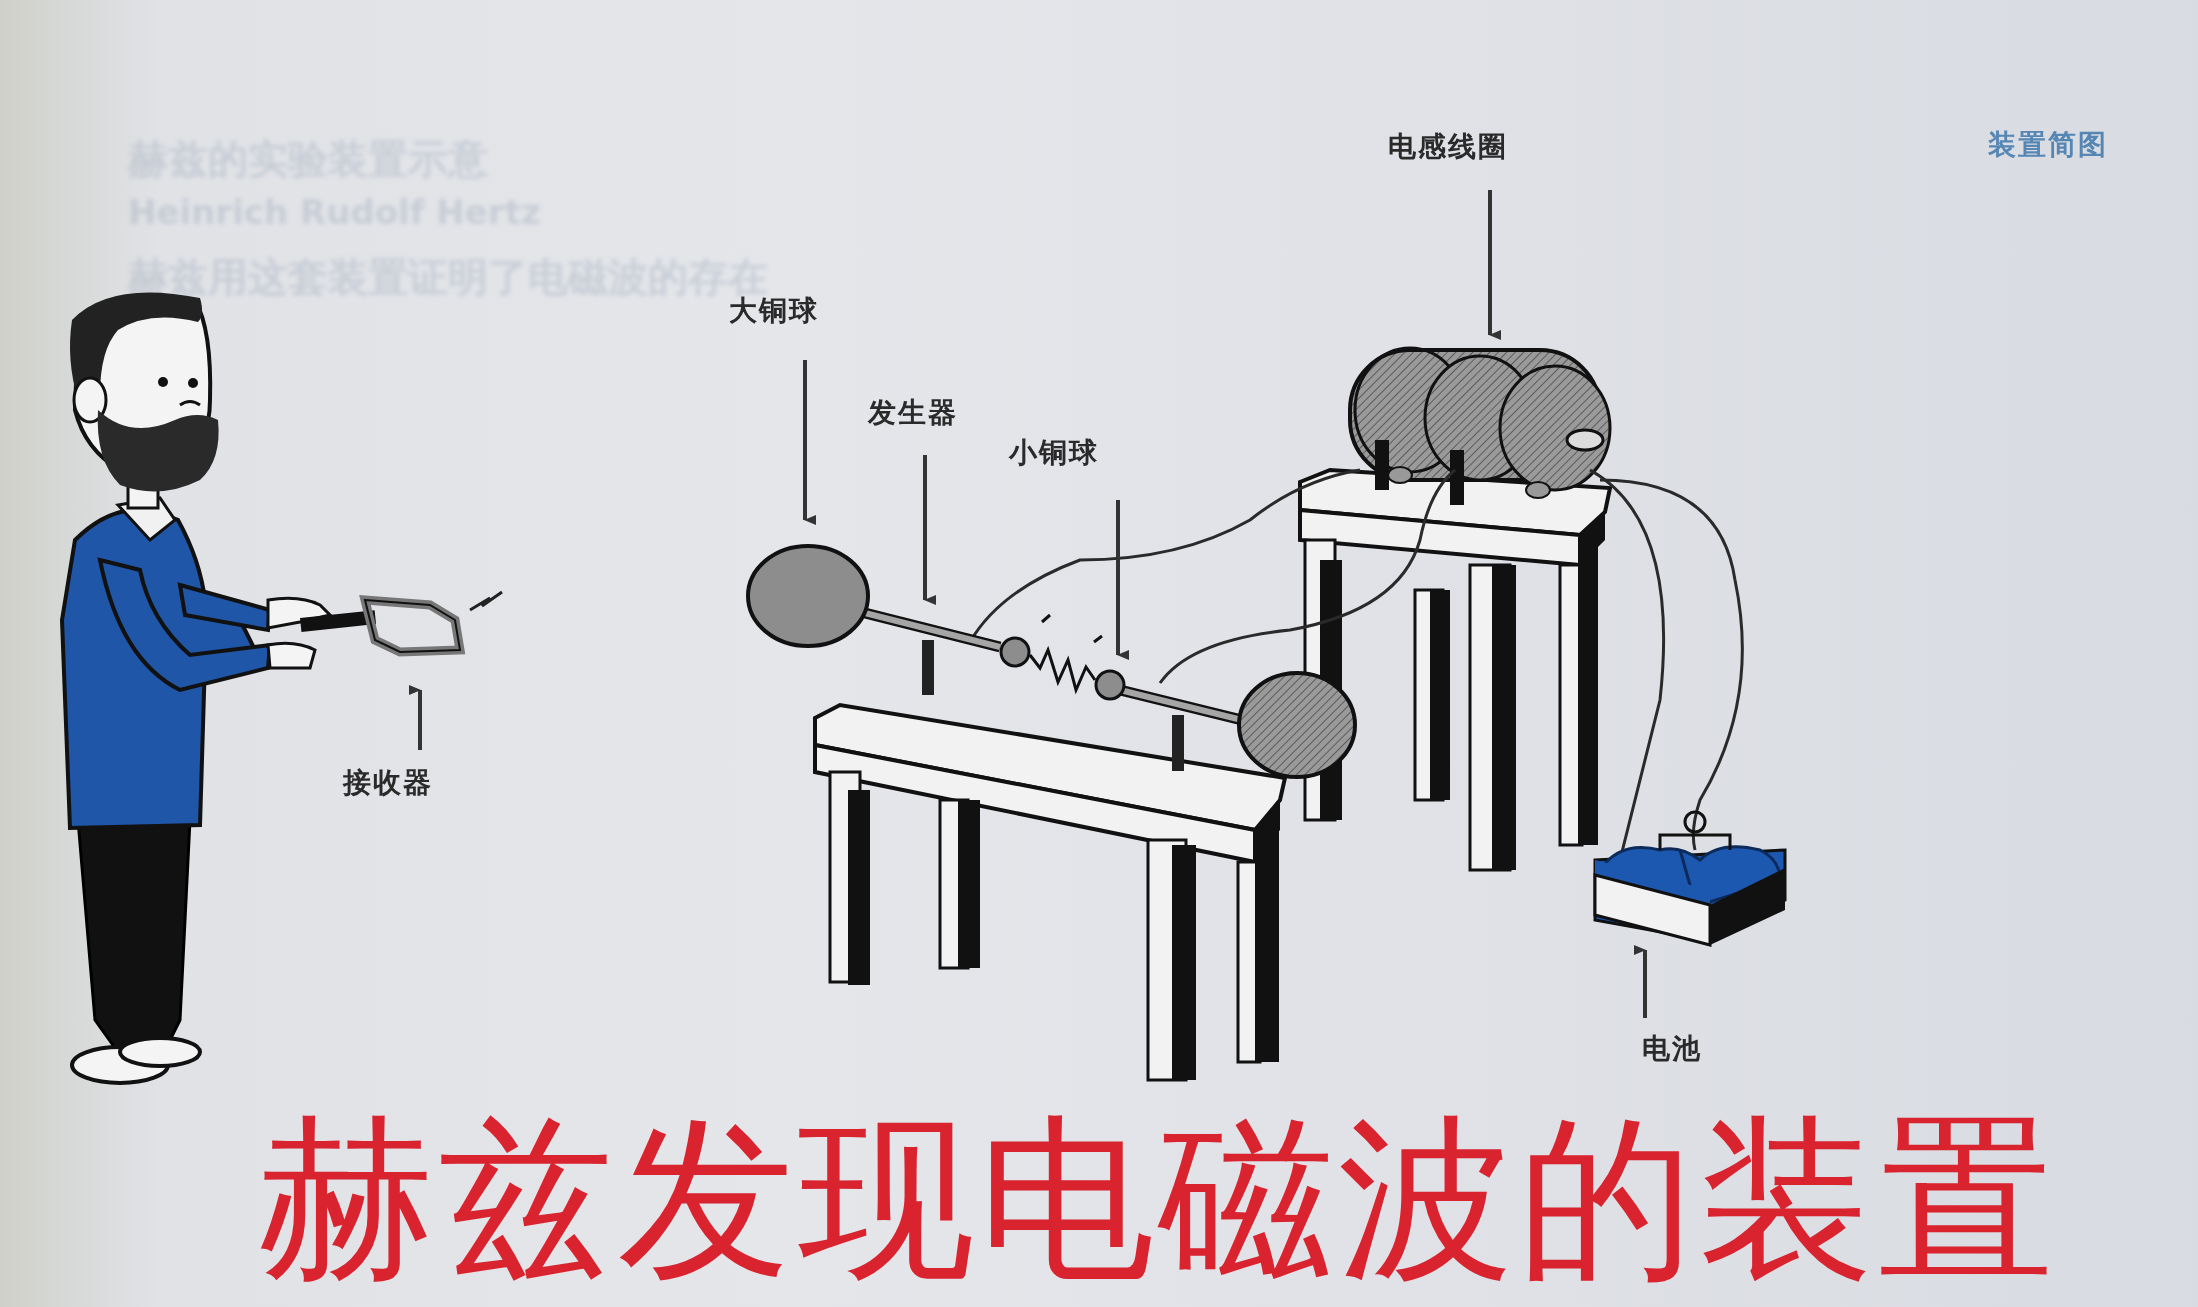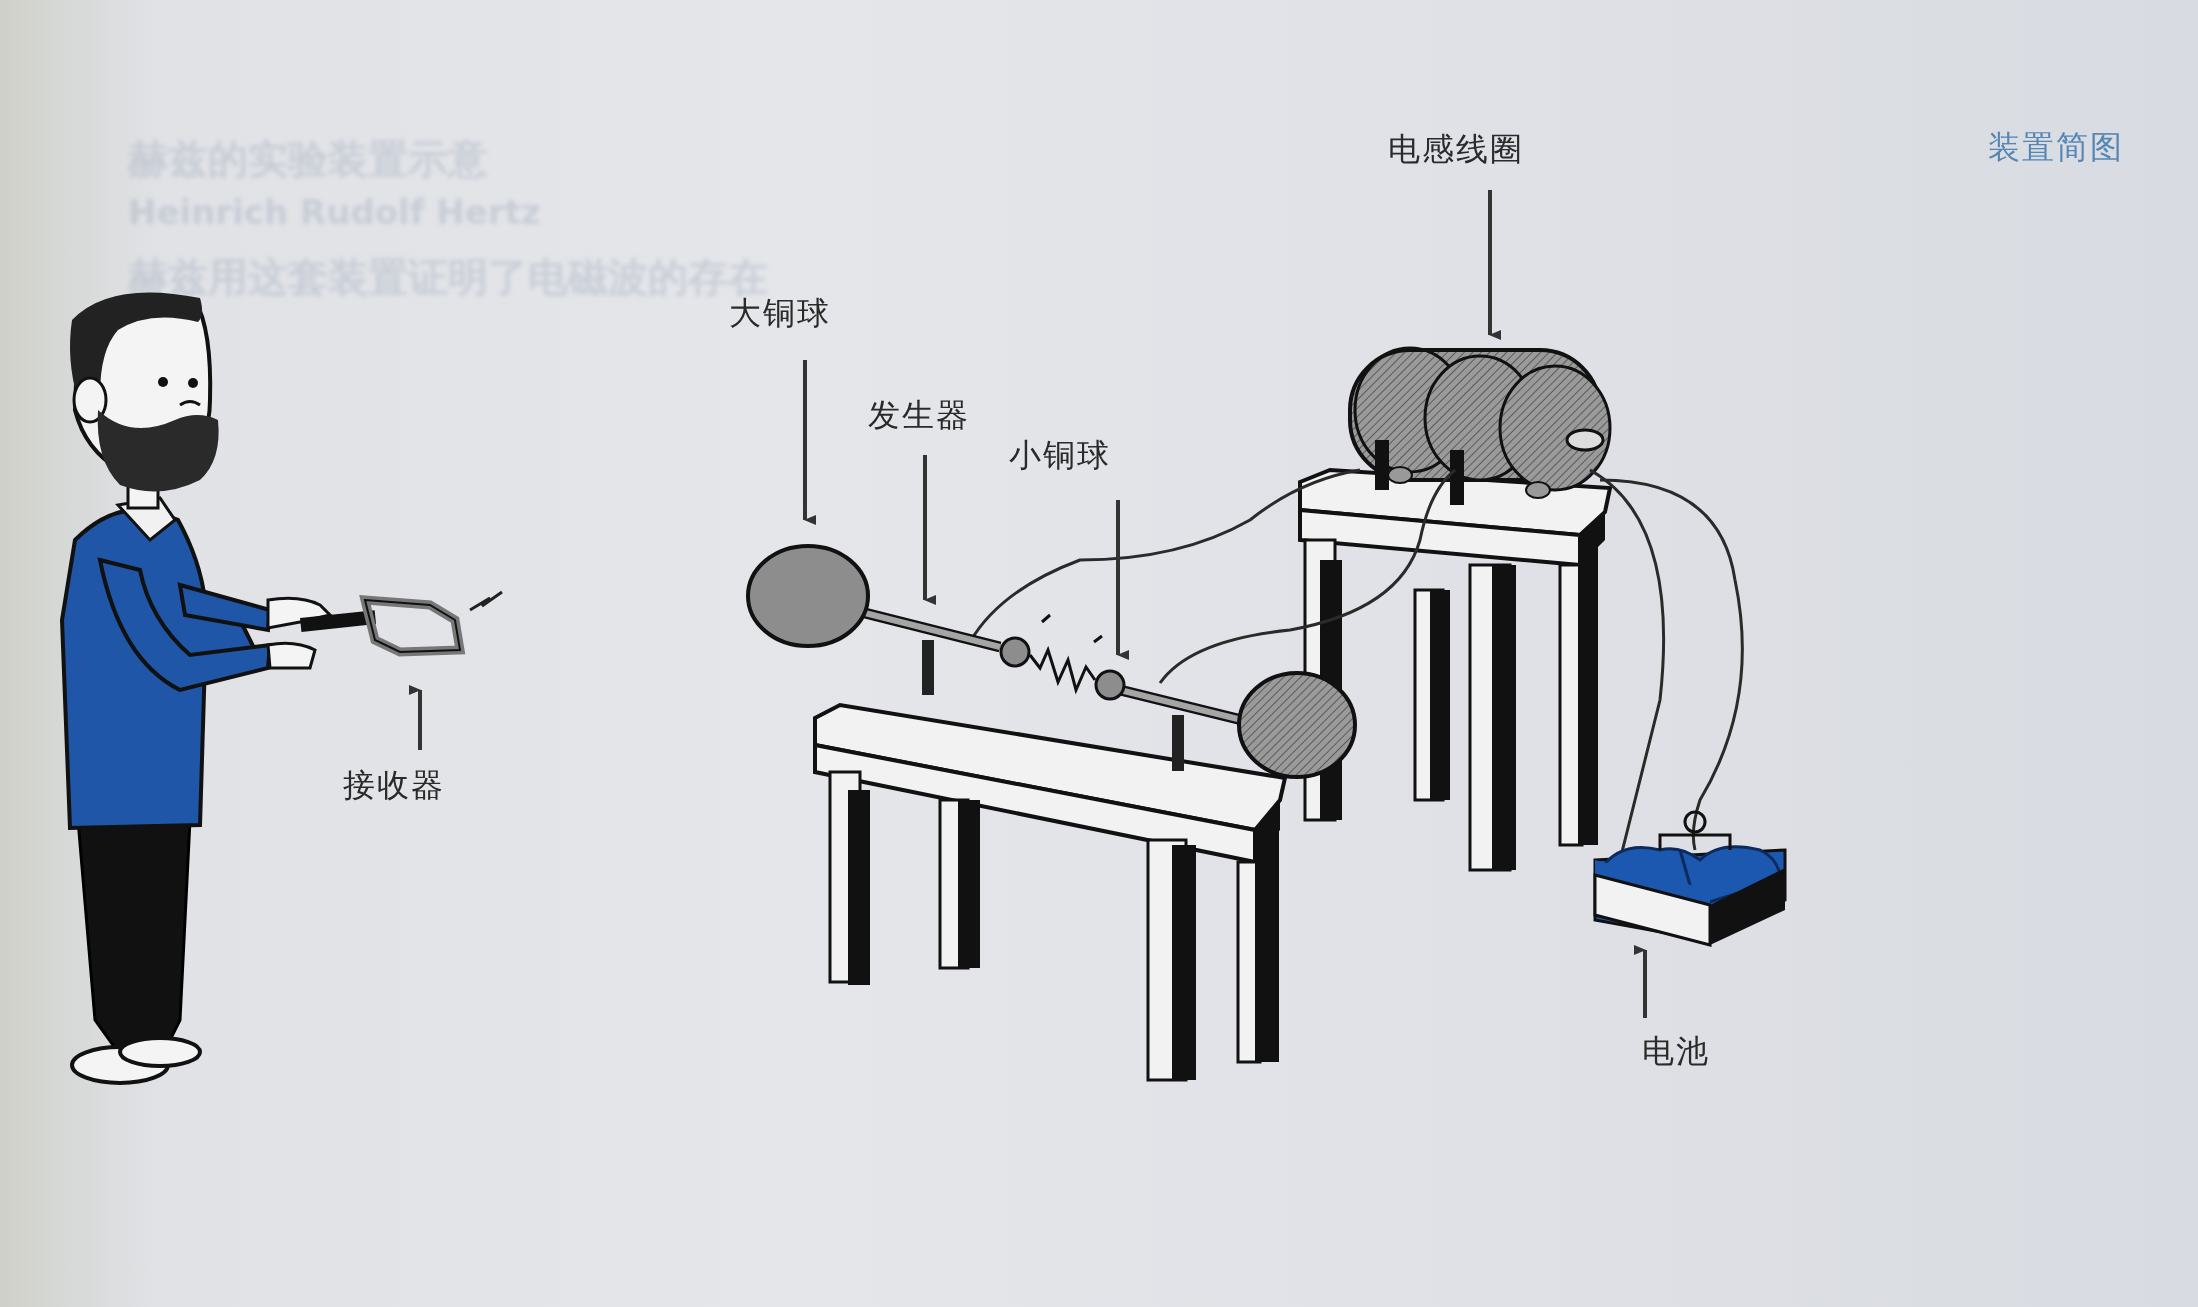--- a/index.html
+++ b/index.html
@@ -11,22 +11,22 @@
   }
   .page {
     position: absolute; left: 0; top: 0; width: 2198px; height: 1307px;
     background: linear-gradient(90deg, #cfd0c8 0px, #d6d8d6 60px, #e0e2e6 160px, #e4e6ea 800px, #dfe1e6 1500px, #d8dbe1 2198px);
   }
   .bleed {
     position: absolute; color: #9aa3b6; opacity: 0.35; font-weight: bold;
     font-size: 40px; white-space: nowrap; filter: blur(2px);
   }
   .label {
-    position: absolute; font-weight: normal; color: #2a2a2a; white-space: nowrap;
-    font-size: 32px; letter-spacing: 2px;
+    position: absolute; font-weight: bold; color: #2a2a2a; white-space: nowrap;
+    font-size: 28px; letter-spacing: 2px;
   }
   .label.blue { color: #3f78ad; opacity: 0.85; }
   .title {
     position: absolute; left: 258px; top: 1100px; width: 1700px;
     color: #d9232f; font-size: 176px; line-height: 200px; white-space: nowrap;
     letter-spacing: 4px; font-family: "DejaVu Sans", sans-serif;
   }
   svg.scene { position: absolute; left: 0; top: 0; }
 </style>
 </head>
@@ -182,13 +182,14 @@
   </svg>
 
   <div class="label" style="left:1388px; top:128px;">电感线圈</div>
   <div class="label blue" style="left:1988px; top:126px;">装置简图</div>
   <div class="label" style="left:729px; top:292px;">大铜球</div>
   <div class="label" style="left:868px; top:394px;">发生器</div>
   <div class="label" style="left:1009px; top:434px;">小铜球</div>
   <div class="label" style="left:343px; top:764px;">接收器</div>
   <div class="label" style="left:1598px; top:1030px;margin-left:44px;">电池</div>
 
+  <div class="title">赫兹发现电磁波的装置</div>
 </div>
 
 </body></html>

